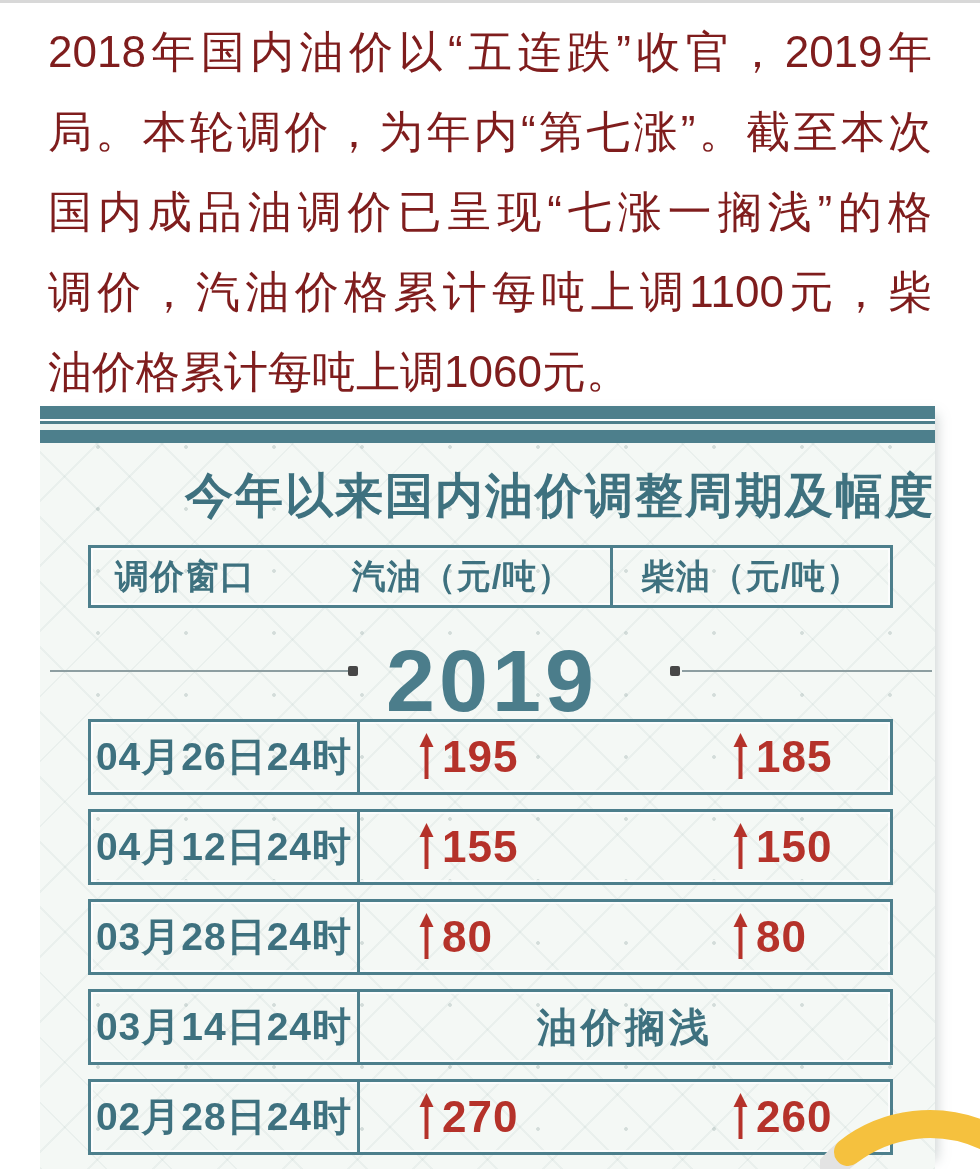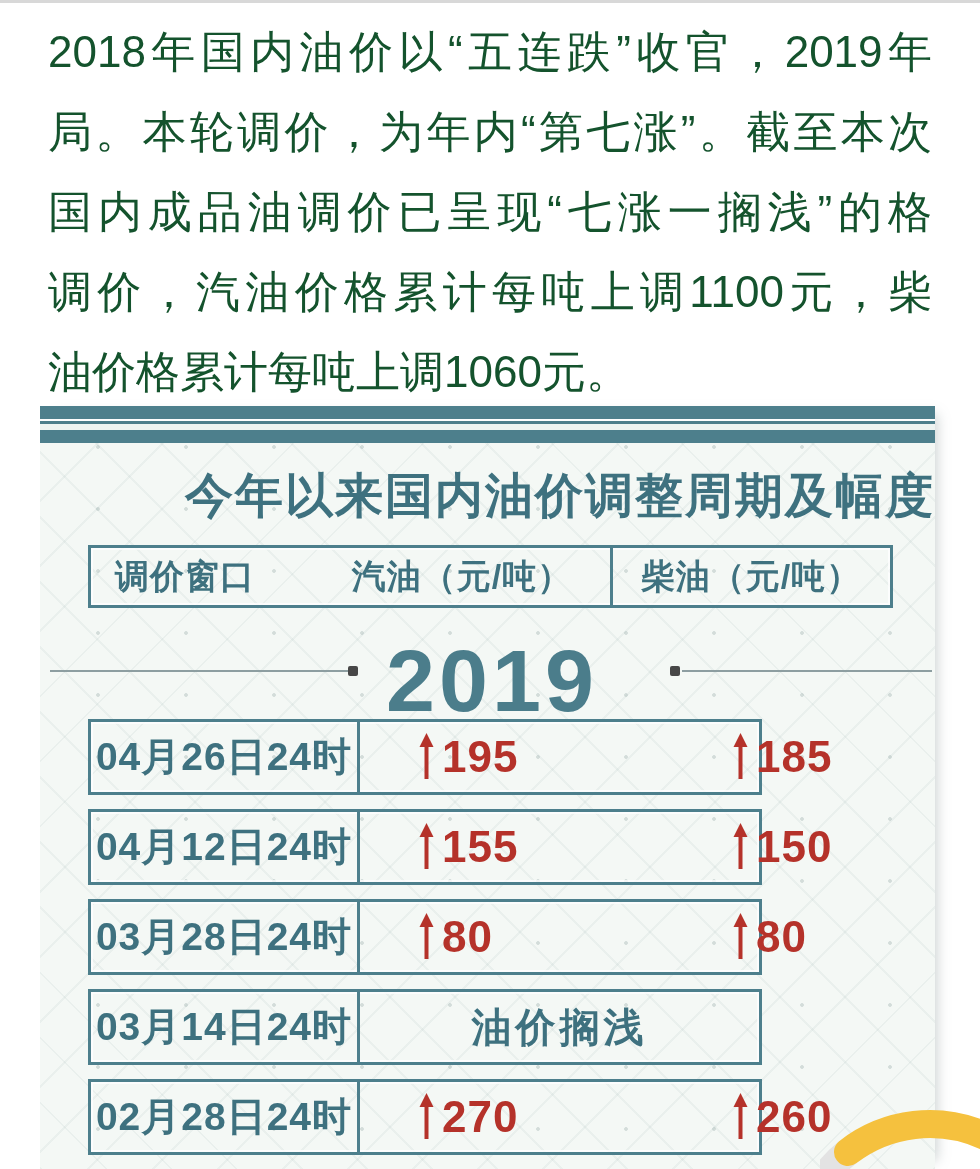--- a/index.html
+++ b/index.html
@@ -6,21 +6,21 @@
     --teal:#44788a; --teal-dark:#3e717f; --stripe:#4d7f8c; --red:#b5322a;
     --card-bg:#f4f8f5; --line-grey:#8d9ea1; --yellow:#f5c13e; --arc-grey:#e3e3e3;
   }
   *{margin:0;padding:0;box-sizing:border-box;}
   html,body{width:980px;height:1169px;}
   body{font-family:"Liberation Sans","DejaVu Sans",sans-serif;background:#fff;overflow:hidden;}
   .screen{position:relative;width:980px;height:1169px;background:#fff;overflow:hidden;}
   .top-hairline{position:absolute;left:0;top:0;width:100%;height:3px;background:#d8d8d8;}
 
   
-  .intro{position:absolute;left:48px;top:12px;width:884px;color:#14532d;
+  .intro{position:absolute;left:48px;top:12px;width:884px;color:#7f1d1d;
          font-size:44px;line-height:80px;}
   .intro .line{text-align:justify;text-align-last:justify;white-space:nowrap;}
   .intro .line.last{text-align-last:left;}
 
   
   .card{position:absolute;left:40px;top:406px;width:895px;height:763px;overflow:hidden;
         background:
           radial-gradient(circle, rgba(150,170,168,0.35) 1.5px, transparent 2.2px) 14px 10px/88px 62px repeat,
           repeating-linear-gradient(45deg, rgba(170,190,188,0.14) 0 2px, transparent 2px 46px),
           repeating-linear-gradient(-45deg, rgba(170,190,188,0.14) 0 2px, transparent 2px 46px),
@@ -52,21 +52,21 @@
               color:#4b7d8b;font-size:88px;font-weight:bold;letter-spacing:4px;}
   .yline{position:absolute;top:38px;height:2px;background:var(--line-grey);}
   .yline.left{left:10px;width:298px;}
   .yline.right{left:642px;width:250px;}
   .ydot{position:absolute;top:34px;width:10px;height:10px;background:#474747;border-radius:2px;}
   .ydot.left{left:308px;}
   .ydot.right{left:630px;}
 
   
   .rows{position:absolute;left:48px;top:313px;width:805px;}
-  .row{position:relative;width:674px;height:76px;margin-bottom:14px;
+  .row{position:relative;width:805px;height:76px;margin-bottom:14px;
        border:3px solid var(--stripe);box-shadow:inset 0 0 0 2px rgba(255,255,255,.75);
        display:flex;}
   .date-cell{width:269px;border-right:3px solid var(--stripe);display:flex;align-items:center;
              justify-content:center;color:var(--teal-dark);font-size:39px;font-weight:bold;
              letter-spacing:1px;white-space:nowrap;}
   .value-cell{position:relative;flex:1;}
   .val{position:absolute;top:0;height:100%;display:flex;align-items:center;gap:7px;}
   .val.gas{left:58px;}
   .val.die{left:372px;}
   .val .num{color:var(--red);font-size:44px;font-weight:bold;letter-spacing:1px;}

